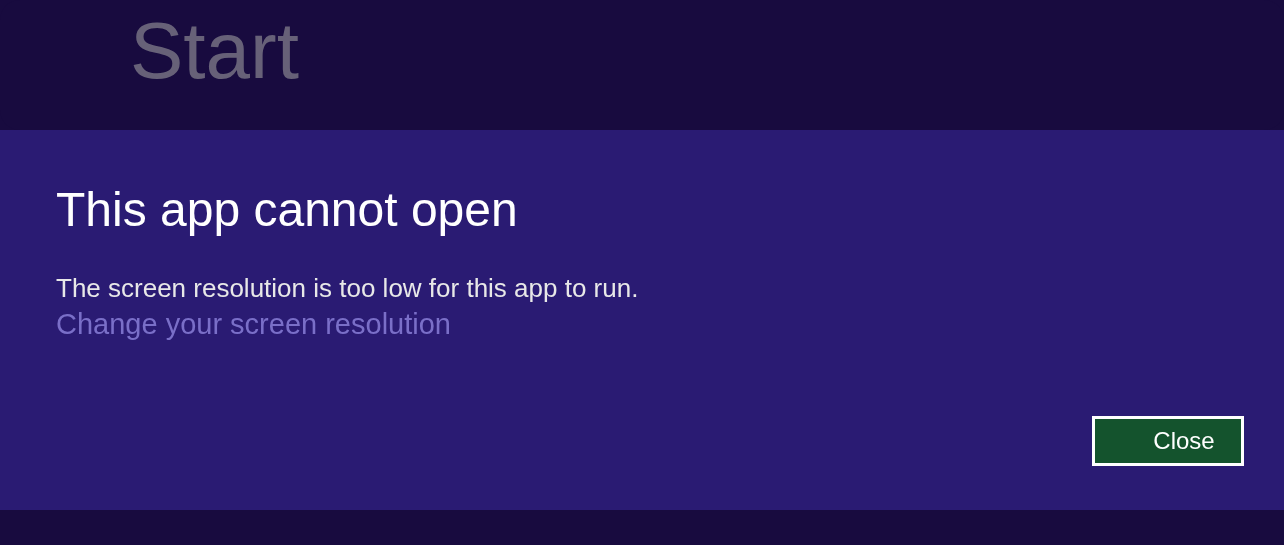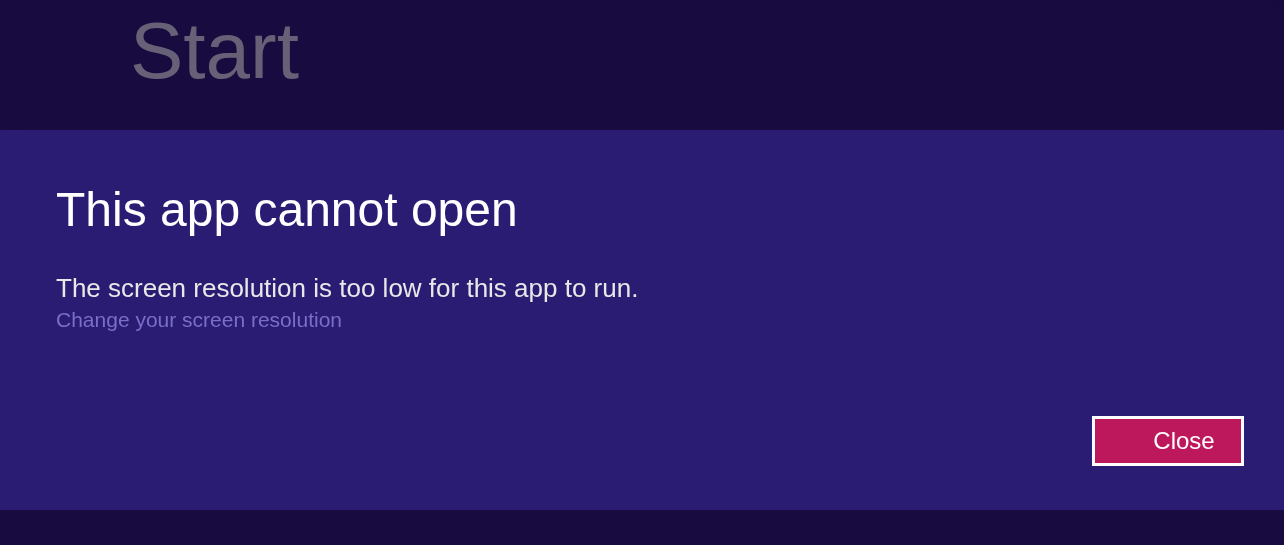--- a/index.html
+++ b/index.html
@@ -47,33 +47,33 @@
       color: #ffffff;
       margin-bottom: 36px;
     }
     .dialog-message {
       font-size: 26px;
       font-weight: 300;
       color: #e8e8e8;
       margin-bottom: 4px;
     }
     .dialog-link {
-      font-size: 21px;
+      font-size: 29px;
       font-weight: 300;
       color: #7a6fc8;
       cursor: pointer;
       display: inline-block;
     }
     .close-button {
       position: absolute;
       bottom: 44px;
       right: 40px;
       width: 152px;
       height: 50px;
-      background: #be185d;
+      background: #14532d;
       border: 3px solid #ffffff;
       color: #ffffff;
       font-size: 24px;
       font-weight: 400;
       font-family: 'Segoe UI', Arial, sans-serif;
       cursor: pointer;
       display: flex;
       align-items: center;
       justify-content: center;
       padding-left: 32px;

